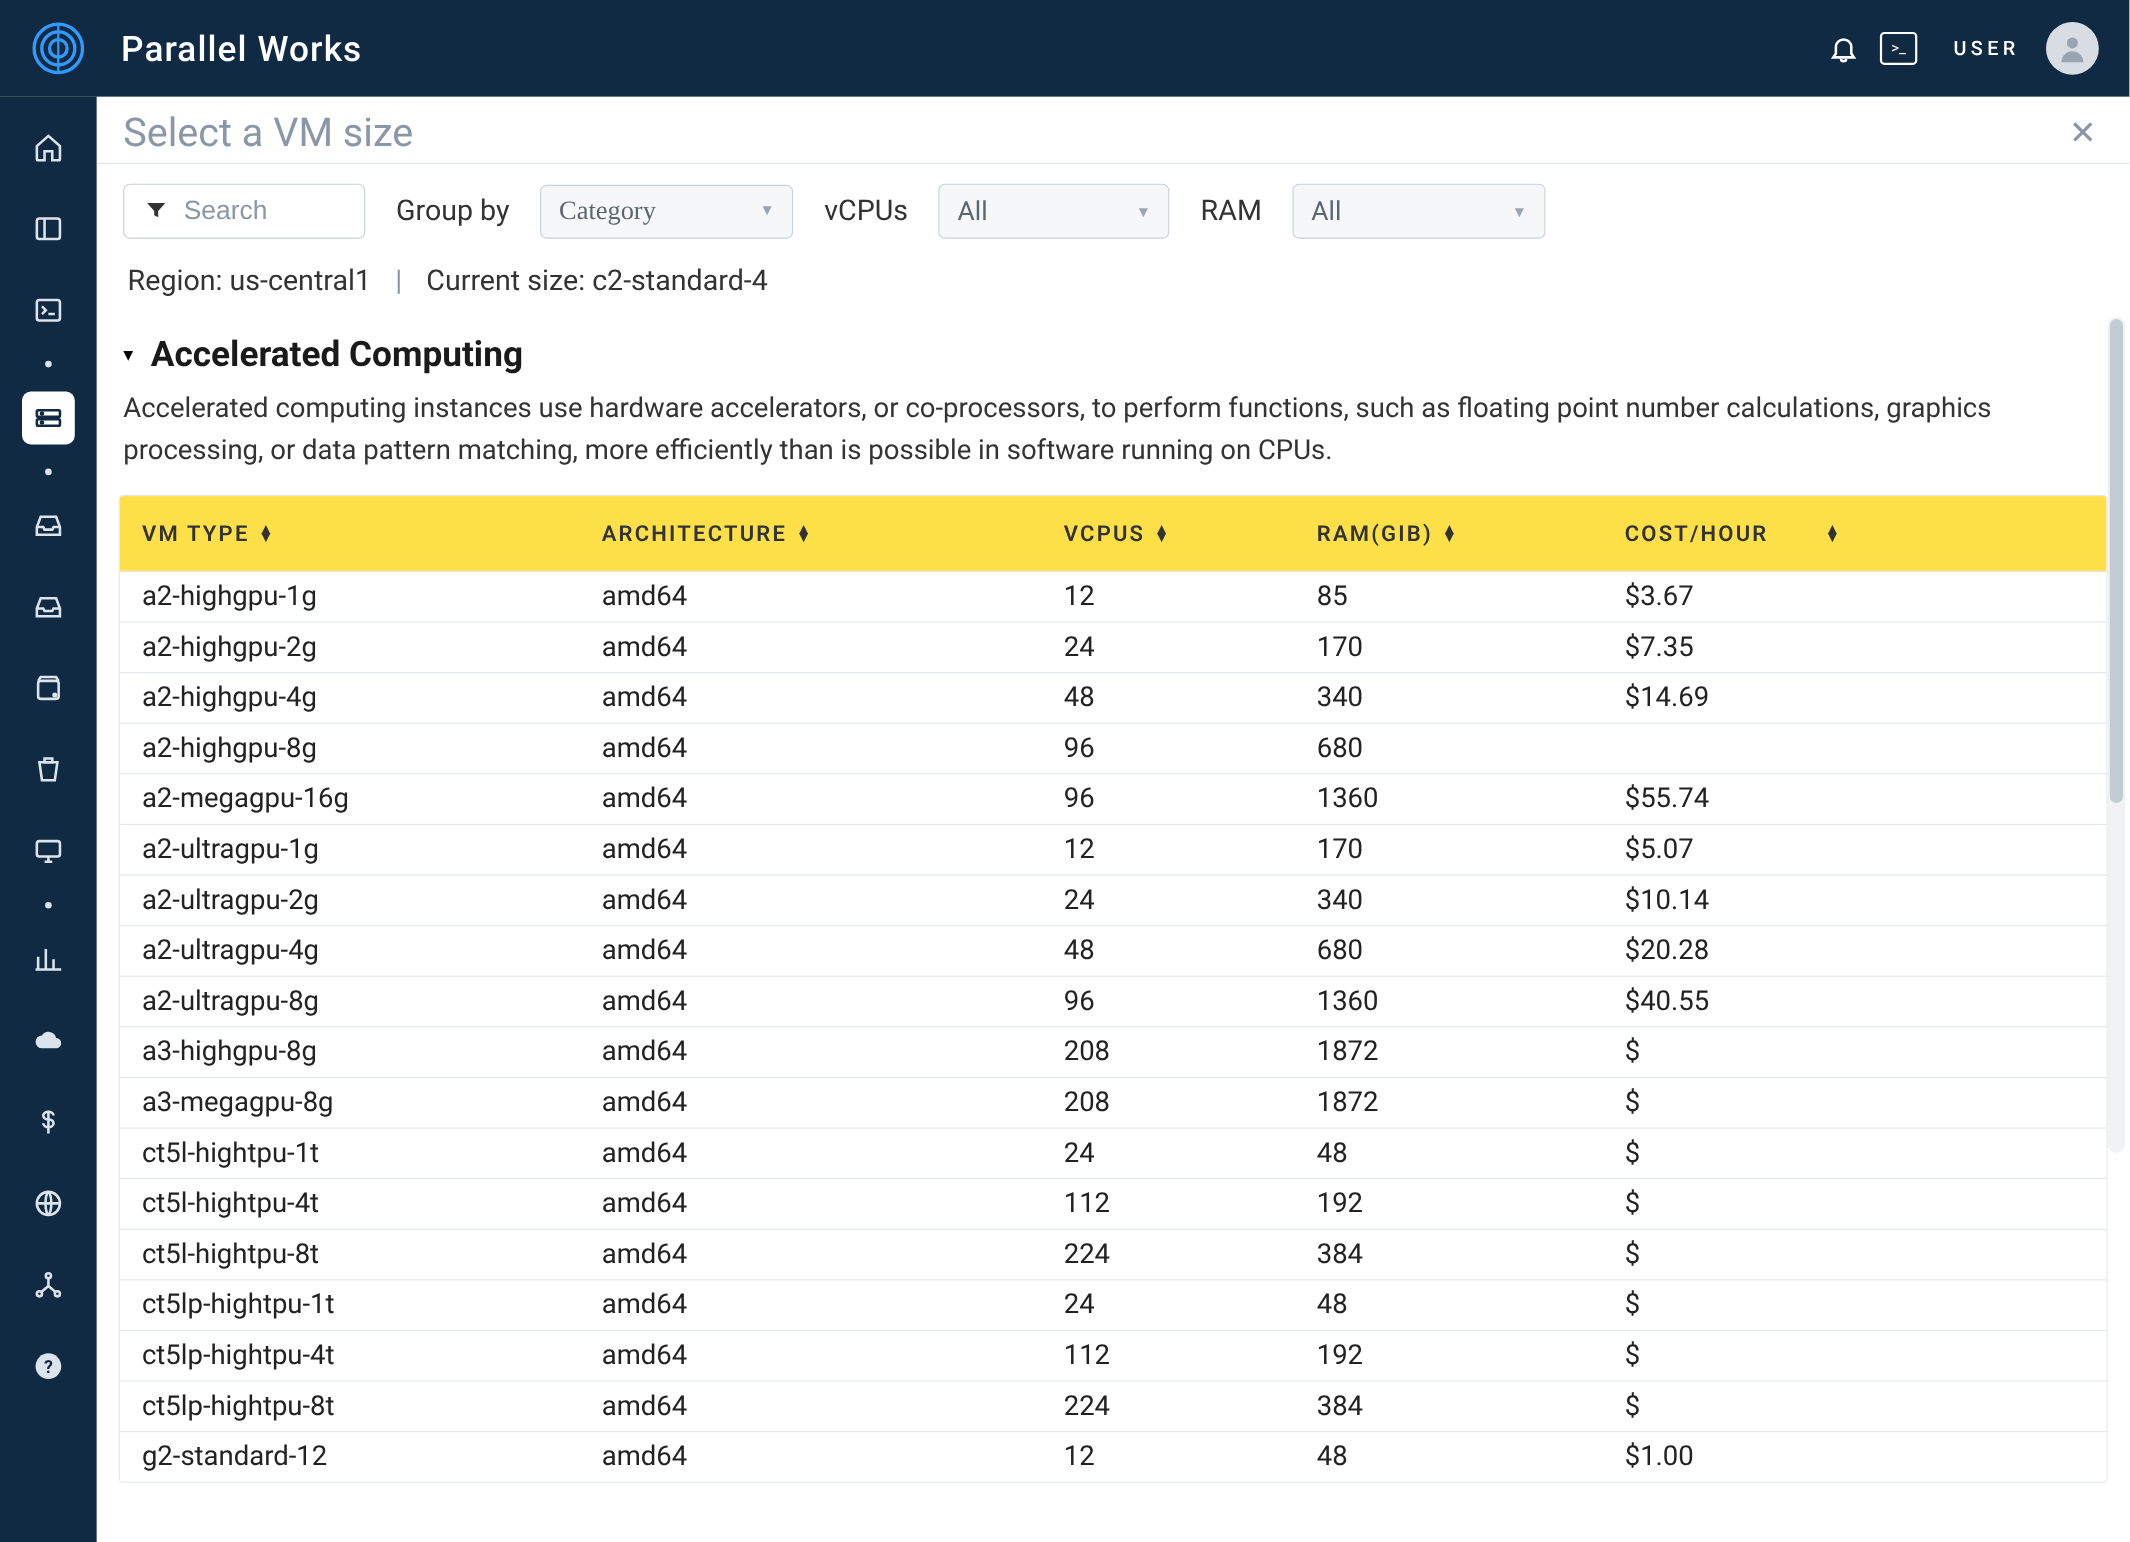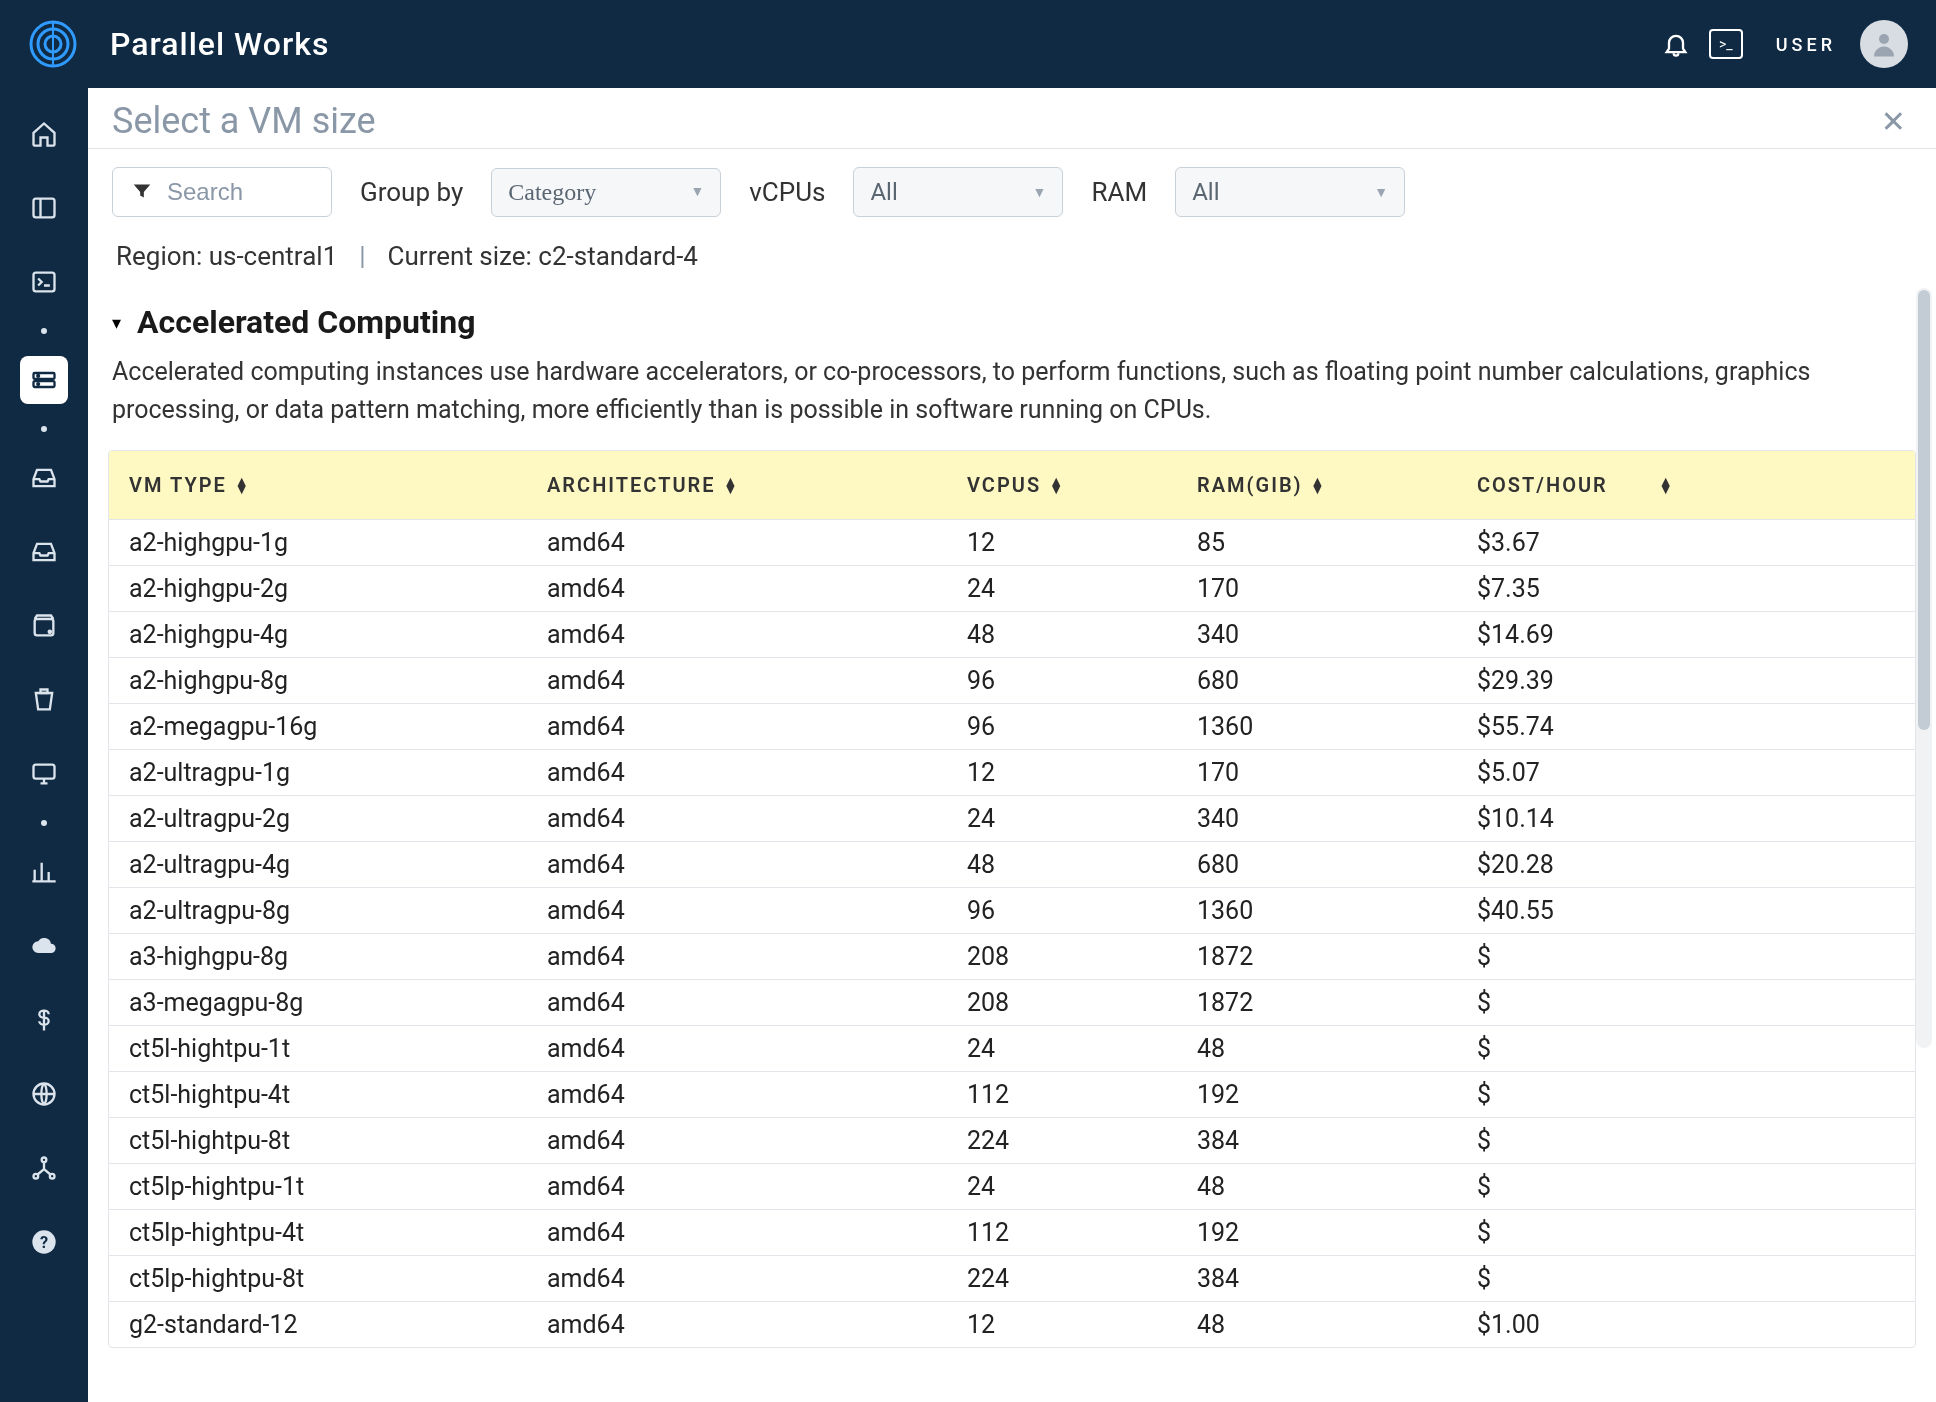--- a/index.html
+++ b/index.html
@@ -67,21 +67,21 @@
   .meta-row { display:flex; align-items:center; gap:22px; padding: 6px 28px 22px 28px; font-size:26px; color:#333;}
   .meta-sep { color:#8a97a7;}
   
   .group-section { padding: 0 20px; }
   .group-header { display:flex; align-items:center; gap:16px; padding: 10px 4px 8px 4px; cursor:pointer;}
   .group-header .chev { font-size:18px;}
   .group-title { font-size:32px; font-weight:700; color:#1a1a1a;}
   .group-desc { font-size:25px; color:#333; line-height:1.5; padding: 4px 4px 22px 4px;}
   
   .table-wrap { border:1px solid #e2e6ea; border-radius:4px; overflow:hidden;}
-  .thead { display:flex; background:#fef9c3; padding: 22px 12px; font-size:20px; letter-spacing:2px; color:#333; font-weight:600;}
+  .thead { display:flex; background:#fde047; padding: 22px 12px; font-size:20px; letter-spacing:2px; color:#333; font-weight:600;}
   .th, .td { display:flex; align-items:center;}
   .col-vm   { flex: 0 0 426px; padding-left:8px;}
   .col-arch { flex: 0 0 420px;}
   .col-vcpu { flex: 0 0 230px;}
   .col-ram  { flex: 0 0 280px;}
   .col-cost { flex: 1; gap: 43px;}
   .sort-icon { margin-left:8px; font-size:14px; line-height:0.6; display:flex; flex-direction:column;}
   .tbody {}
   .tr { display:flex; border-top:1px solid #e2e6ea; padding:8px 12px; font-size:25px; color:#222; cursor:pointer;}
   
@@ -335,21 +335,20 @@
               <div class="td col-arch">amd64</div>
               <div class="td col-vcpu">48</div>
               <div class="td col-ram">340</div>
               <div class="td col-cost">$14.69</div>
             </div>
             <div class="tr">
               <div class="td col-vm">a2-highgpu-8g</div>
               <div class="td col-arch">amd64</div>
               <div class="td col-vcpu">96</div>
               <div class="td col-ram">680</div>
-              <div class="td col-cost">$29.39</div>
             </div>
             <div class="tr">
               <div class="td col-vm">a2-megagpu-16g</div>
               <div class="td col-arch">amd64</div>
               <div class="td col-vcpu">96</div>
               <div class="td col-ram">1360</div>
               <div class="td col-cost">$55.74</div>
             </div>
             <div class="tr">
               <div class="td col-vm">a2-ultragpu-1g</div>

